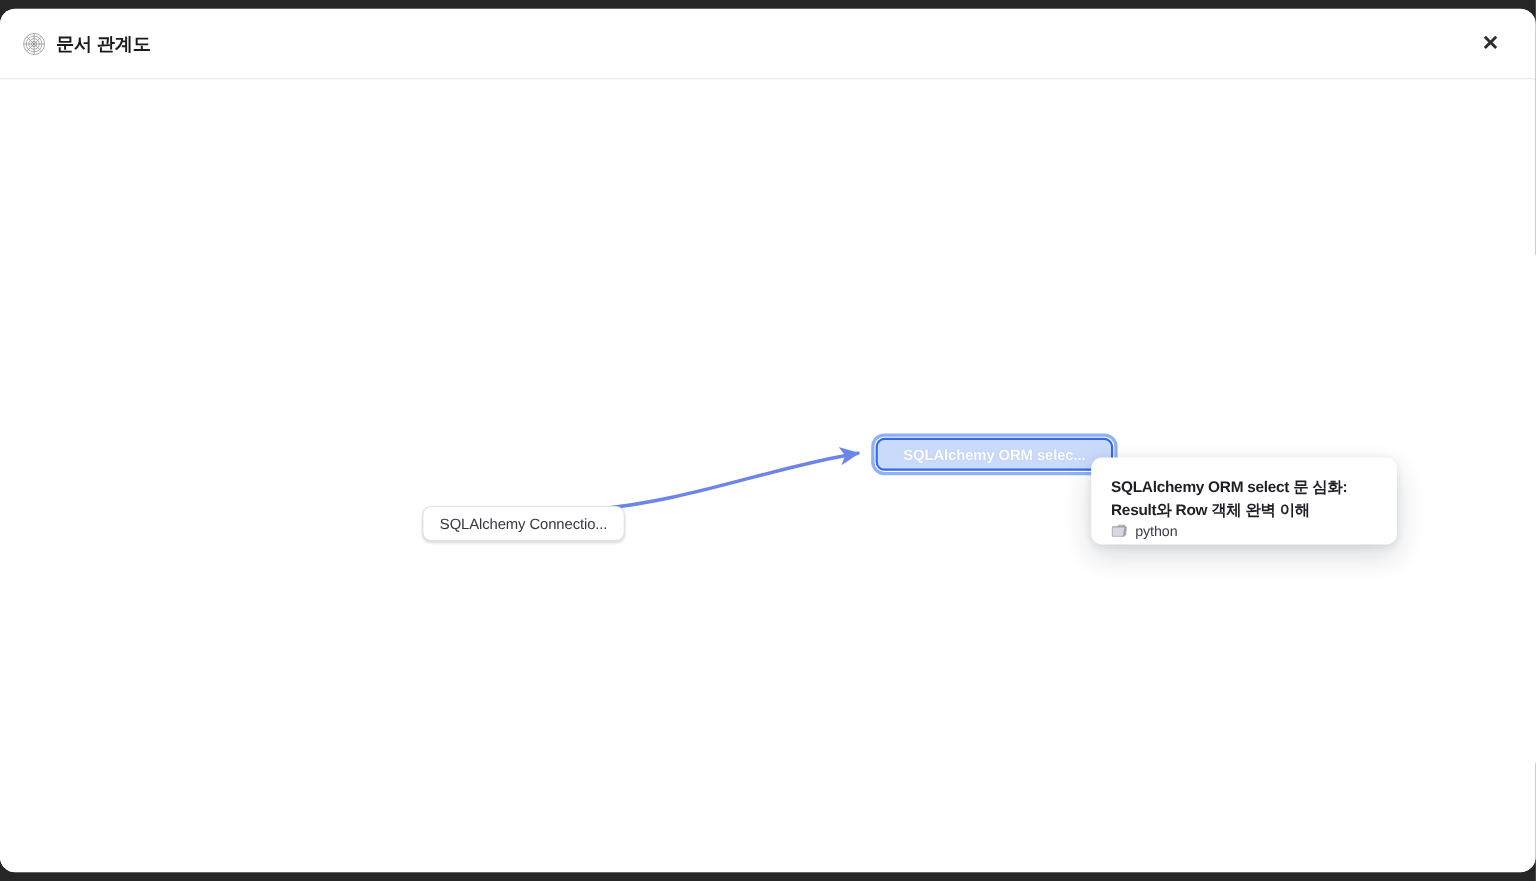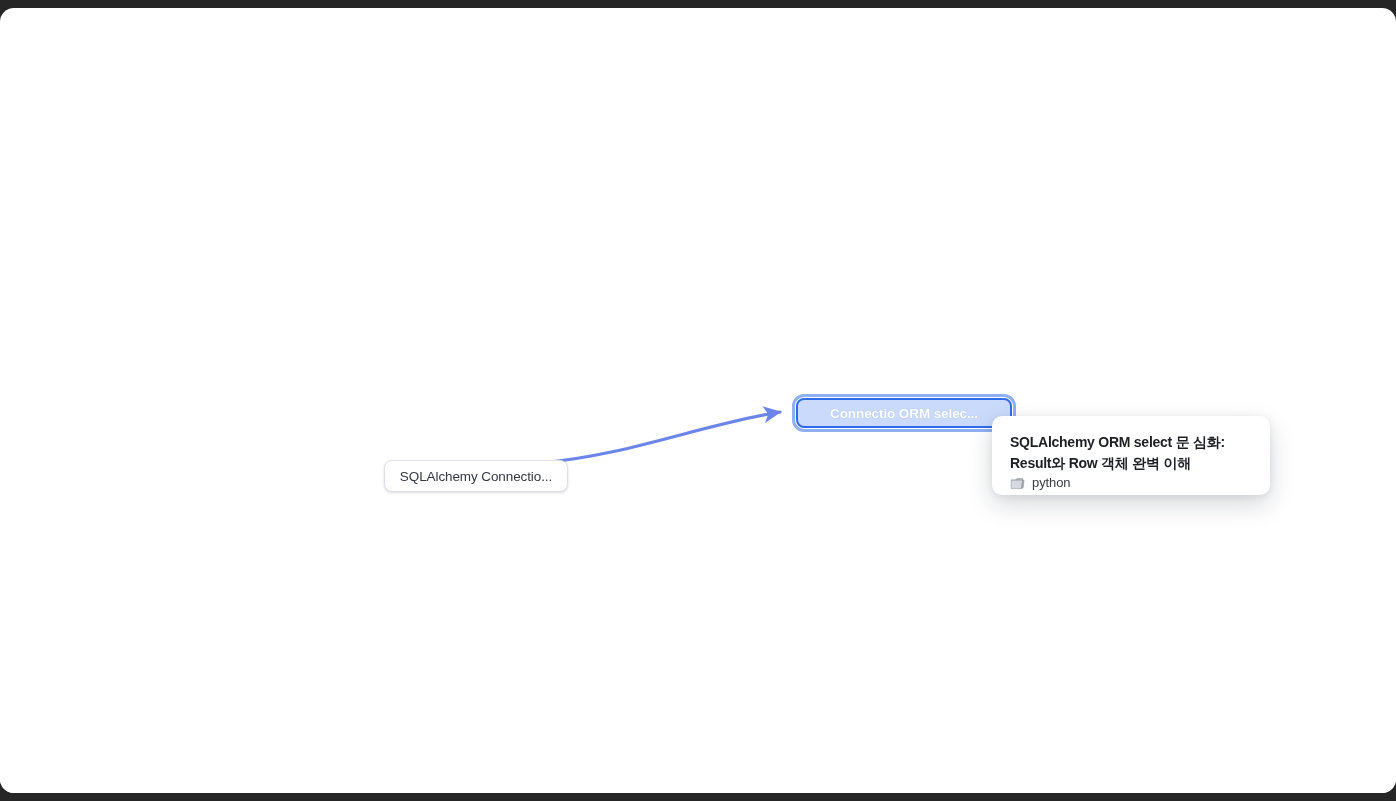--- a/index.html
+++ b/index.html
@@ -195,40 +195,63 @@
     letter-spacing: -0.1px;
   }
 </style>
 </head>
 <body>
 
 <div class="modal-backdrop"></div>
 
 <div class="modal-panel">
 
+  <div class="modal-header">
+    <div class="header-left">
+      <span class="web-icon">
+        <svg viewBox="0 0 24 24" width="22" height="22" aria-hidden="true">
+          <g fill="none" stroke="#5a5a5e" stroke-width="0.8">
+            <circle cx="12" cy="12" r="10.4"></circle>
+            <circle cx="12" cy="12" r="7.8"></circle>
+            <circle cx="12" cy="12" r="5.2"></circle>
+            <circle cx="12" cy="12" r="2.6"></circle>
+            <line x1="12" y1="1.6" x2="12" y2="22.4"></line>
+            <line x1="1.6" y1="12" x2="22.4" y2="12"></line>
+            <line x1="4.64" y1="4.64" x2="19.36" y2="19.36"></line>
+            <line x1="19.36" y1="4.64" x2="4.64" y2="19.36"></line>
+          </g>
+          <g fill="#5a5a5e">
+            <circle cx="12" cy="12" r="1.1"></circle>
+          </g>
+        </svg>
+      </span>
+      <span class="header-title">문서 관계도</span>
+    </div>
+    <button class="close-button">✕</button>
+  </div>
 
   <div class="graph-canvas">
 
     <svg class="edge-layer" viewBox="0 0 1396 720" preserveAspectRatio="none">
       <defs>
         <marker id="arrowHead" viewBox="0 0 10 10" refX="8.6" refY="5" markerWidth="6.2" markerHeight="6.2" orient="auto-start-reverse">
           <path d="M 0 0.6 L 9.4 5 L 0 9.4 L 2.4 5 Z" fill="#6b85ea"></path>
         </marker>
       </defs>
       <path d="M 540 390 C 626 383, 700 352, 780 339" fill="none" stroke="#6b85ea" stroke-width="3.1" stroke-linecap="round" marker-end="url(#arrowHead)"></path>
     </svg>
 
     <div class="graph-node node-default">
       <span>SQLAlchemy Connectio...</span>
     </div>
 
     <div class="node-selected-ring"></div>
 
     <div class="graph-node node-selected">
-      <span>Connectio ORM selec...</span>
+      <span>SQLAlchemy ORM selec...</span>
     </div>
 
     <div class="node-tooltip">
       <p class="tooltip-title">SQLAlchemy ORM select 문 심화: Result와 Row 객체 완벽 이해</p>
       <div class="tooltip-meta">
         <span class="folder-icon">
           <svg viewBox="0 0 16 14" width="15" height="13" aria-hidden="true">
             <path d="M1.2 3.4 L6.2 3.4 L7.4 1.6 L13.6 1.6 L13.6 3.4 L1.2 3.4 Z" fill="#b9bcc4" stroke="#8c9099" stroke-width="0.6" stroke-linejoin="round"></path>
             <path d="M1.2 3.4 L13.6 3.4 L12.2 12.5 L1.2 12.5 Z" fill="#d6d9df" stroke="#8c9099" stroke-width="0.6" stroke-linejoin="round"></path>
             <path d="M13.6 3.4 L12.2 12.5 L14.2 11.2 L15.0 3.4 Z" fill="#a6aab3" stroke="#8c9099" stroke-width="0.6" stroke-linejoin="round"></path>

